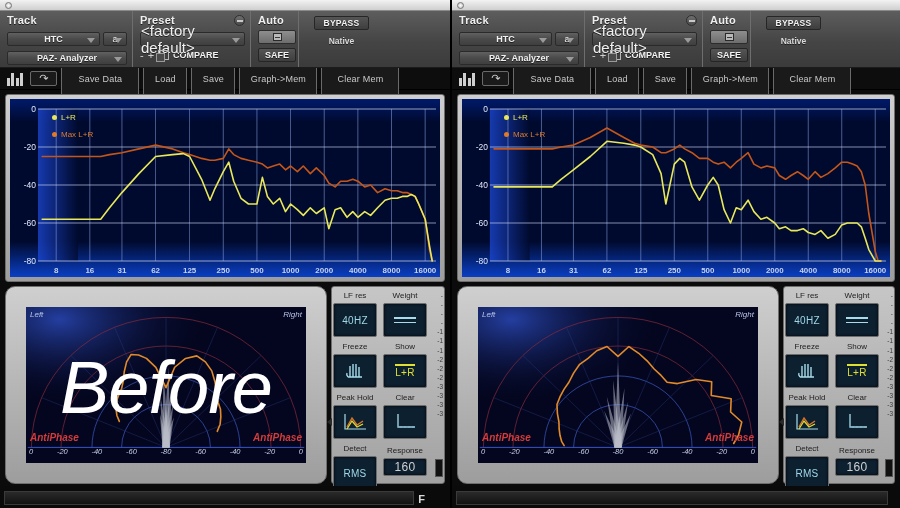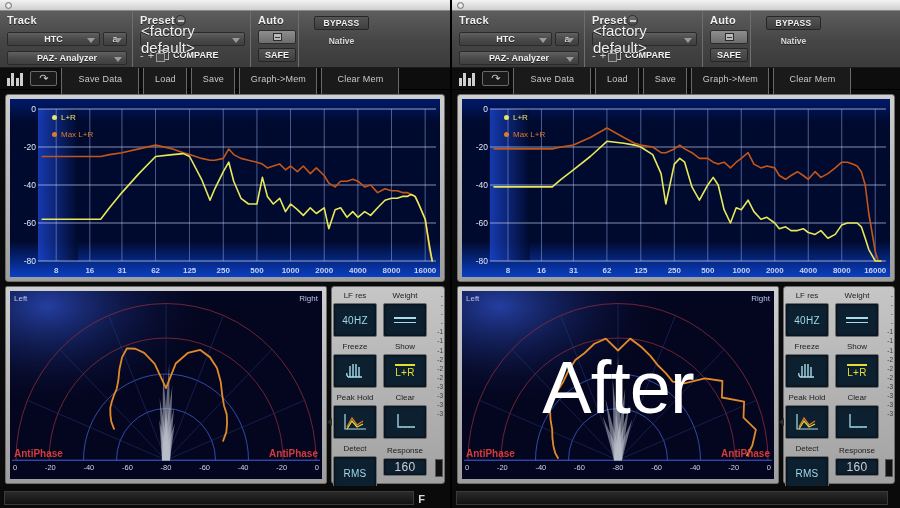--- a/index.html
+++ b/index.html
@@ -34,21 +34,21 @@
     display:flex; color:#e8e8e8; position:relative;
     border-bottom:1px solid #1b1b1b;
   }
   .hostcol { position:relative; padding:2px 5px 0 7px; }
   .hostcol.track { width:133px; border-right:1px solid #6e6e6e; }
   .hostcol.preset { width:118px; border-right:1px solid #6e6e6e; }
   .hostcol.auto { width:48px; border-right:1px solid #6e6e6e; }
   .hostcol.tail { flex:1; }
   .sect-title { font-size:11px; font-weight:bold; letter-spacing:.2px; color:#efefef; line-height:14px;
      text-shadow: 0 1px 0 #1f1f1f;}
-  .preset-head { display:flex; align-items:center; }
+  .preset-head { display:flex; align-items:center; justify-content:space-between; }
   .circ-btn { width:11px;height:11px;border-radius:50%;
      background: linear-gradient(#6f6f6f,#4a4a4a); border:1px solid #2e2e2e;
      position:relative; }
   .circ-btn:after { content:""; position:absolute; left:2px; top:4.5px; width:6px;height:1.5px;background:#c9c9c9;}
 
   .drop {
     height:14px; margin-top:5px;
     background: linear-gradient(#616161,#4a4a4a 50%,#3f3f3f);
     border:1px solid #2a2a2a; border-radius:2px;
     display:flex; align-items:center; justify-content:center;
@@ -122,21 +122,21 @@
   .legend { position:absolute; left:42px; top:14px; font-size:8px; }
   .legend div { display:flex; align-items:center; gap:4px; margin-bottom:8px; }
   .legend .sw { width:5px;height:5px;border-radius:50%; }
   .legend .l1 { color:#e8e85a; }
   .legend .l2 { color:#e07a28; }
 
   
   .lower { display:flex; margin:4px 5px 0 5px; height:198px; gap:4px; }
   .polar-frame {
     width:322px; background:linear-gradient(#cfcfcf,#9d9d9d);
-    border:1px solid #6e6e6e; border-radius:2px; padding:4px; position:relative;
+    border:1px solid #6e6e6e; border-radius:10px; padding:20px; position:relative;font-style:italic;
   }
   .polar-inner { position:relative; width:100%;height:100%;background:#04061f; overflow:hidden; }
   .pol-lbl { position:absolute; font-size:8px; color:#b9c4e8; }
   .pol-lbl.left { left:4px; top:3px; }
   .pol-lbl.right { right:4px; top:3px; }
   .ap { position:absolute; bottom:20px; font-size:10px; color:#d43b3b; font-weight:bold;}
   .ap.l { left:4px; } .ap.r { right:4px; }
   .pol-axis { position:absolute; left:0;right:0;bottom:0;height:16px; display:flex;
      justify-content:space-between; padding:0 3px; font-size:7.5px; color:#ccd2ea;
      align-items:flex-start; }
@@ -369,20 +369,21 @@
             <span>0</span>
             <span>-20</span>
             <span>-40</span>
             <span>-60</span>
             <span>-80</span>
             <span>-60</span>
             <span>-40</span>
             <span>-20</span>
             <span>0</span>
           </div>
+          <div class="overlay-word">Before</div>
         </div>
       </div>
 
       <div class="rack">
         <div class="rack-cols">
           <div class="rcol">
             <div class="ctl-lab">LF res</div>
             <div class="ctl-btn">40HZ</div>
             <div class="ctl-lab">Freeze</div>
             <div class="ctl-btn">
@@ -638,21 +639,20 @@
             <span>0</span>
             <span>-20</span>
             <span>-40</span>
             <span>-60</span>
             <span>-80</span>
             <span>-60</span>
             <span>-40</span>
             <span>-20</span>
             <span>0</span>
           </div>
-          <div class="overlay-word">After</div>
         </div>
       </div>
 
       <div class="rack">
         <div class="rack-cols">
           <div class="rcol">
             <div class="ctl-lab">LF res</div>
             <div class="ctl-btn">40HZ</div>
             <div class="ctl-lab">Freeze</div>
             <div class="ctl-btn">

